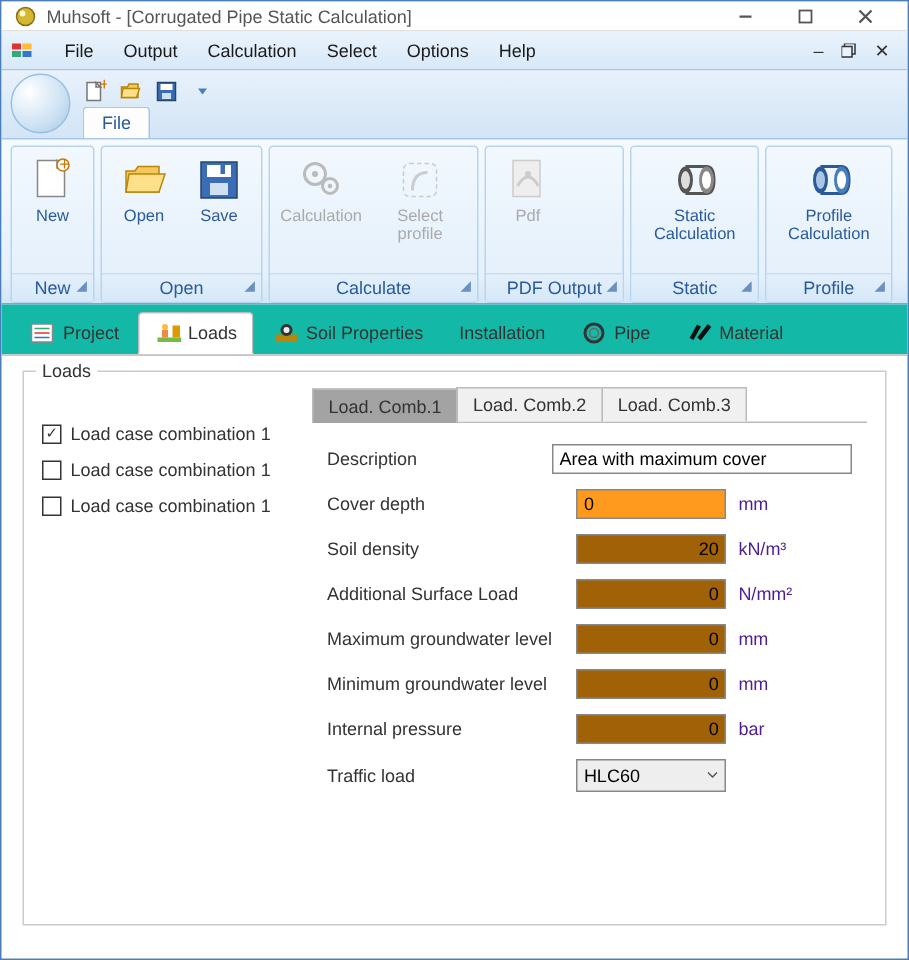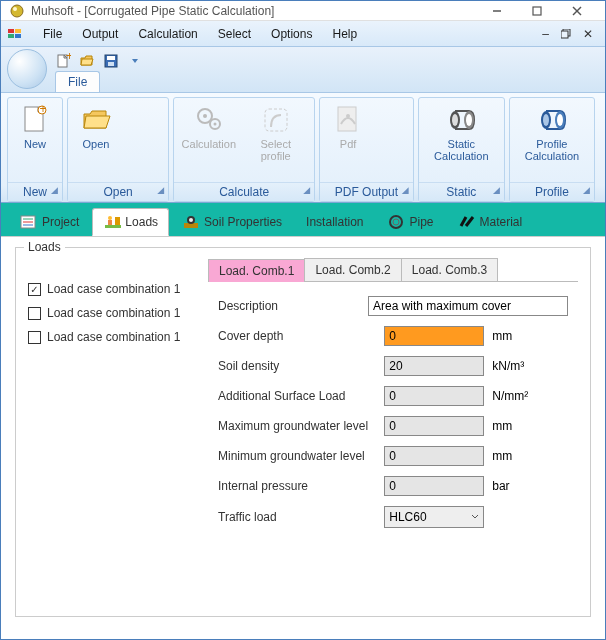--- a/index.html
+++ b/index.html
@@ -33,31 +33,31 @@
 .mtab .ti { width: 18px; height: 16px; display: flex; align-items: center; justify-content: center; }
 .content { padding: 10px 14px; }
 .fieldset { border: 1px solid #ccc; padding: 10px 12px 20px 12px; position: relative; height: 370px; }
 .fieldset .legend { position: absolute; top: -8px; left: 8px; background: #fff; padding: 0 4px; color: #333; }
 .left-col { float: left; width: 170px; padding-top: 24px; }
 .chk-row { display: flex; align-items: center; gap: 6px; margin-bottom: 10px; color: #333; }
 .chk { width: 13px; height: 13px; border: 1px solid #333; display: flex; align-items: center; justify-content: center; font-size: 10px; }
 .right-col { margin-left: 180px; }
 .subtabs { display: flex; border-bottom: 1px solid #bbb; }
 .subtab { padding: 4px 10px; border: 1px solid #bbb; border-bottom: none; background: #f0f0f0; margin-right: -1px; cursor: pointer; color: #333; }
-.subtab.active { background: #f9a8d4; position: relative; top: 1px; }
+.subtab.active { background: #a3a3a3; position: relative; top: 1px; }
 .form { padding: 14px 10px; }
 .frow { display: flex; align-items: center; margin-bottom: 10px; }
 .frow .flabel { width: 190px; color: #333; }
 .frow .fval { width: 210px; display: flex; align-items: center; gap: 8px; }
 .txt-in { border: 1px solid #888; padding: 2px 4px; height: 20px; font-size: 12px; }
 .desc-in { width: 200px; background: #fff; }
 .num-in { width: 100px; }
 .orange { background: #ff9a1f; }
-.green { background: #e5e5e5; }
-.unit { color: #000000; }
+.green { background: #a16207; text-align: right; }
+.unit { color: #4c1d95; }
 .sel { width: 100px; height: 22px; border: 1px solid #888; background: #eee; display: flex; align-items: center; justify-content: space-between; padding: 0 4px; }
 svg { display: block; }
 </style>
 </head>
 <body>
 
 <div class="titlebar">
   <span class="app-icon">
     <svg width="16" height="16">
         <circle cx="8" cy="8" r="6" fill="#d4b830" stroke="#8a6d1f"></circle>
@@ -163,20 +163,31 @@
     <div class="items">
       <div class="rbtn">
         <span class="ico">
             <svg width="32" height="32">
               <path d="M4 10 L10 10 L12 7 L26 7 L26 24 L4 24 Z" fill="#f5c75e" stroke="#b8860b"></path>
               <path d="M6 12 L30 12 L26 24 L4 24 Z" fill="#ffe08a" stroke="#b8860b"></path>
             </svg>
           </span>
         <span class="lbl">Open</span>
       </div>
+      <div class="rbtn">
+        <span class="ico">
+            <svg width="30" height="30">
+              <rect x="3" y="3" width="24" height="24" fill="#3a6db5" stroke="#23456e"></rect>
+              <rect x="7" y="5" width="16" height="8" fill="#fff"></rect>
+              <rect x="9" y="17" width="12" height="8" fill="#cfe0f3"></rect>
+              <rect x="16" y="5" width="3" height="6" fill="#3a6db5"></rect>
+            </svg>
+          </span>
+        <span class="lbl">Save</span>
+      </div>
     </div>
     <div class="glabel"><span>Open</span><span class="dlg">◢</span></div>
   </div>
 
   <div class="rgroup" style="width:150px">
     <div class="items">
       <div class="rbtn disabled">
         <span class="ico">
             <svg width="32" height="32">
               <circle cx="12" cy="12" r="7" fill="none" stroke="#bbb" stroke-width="2"></circle>

